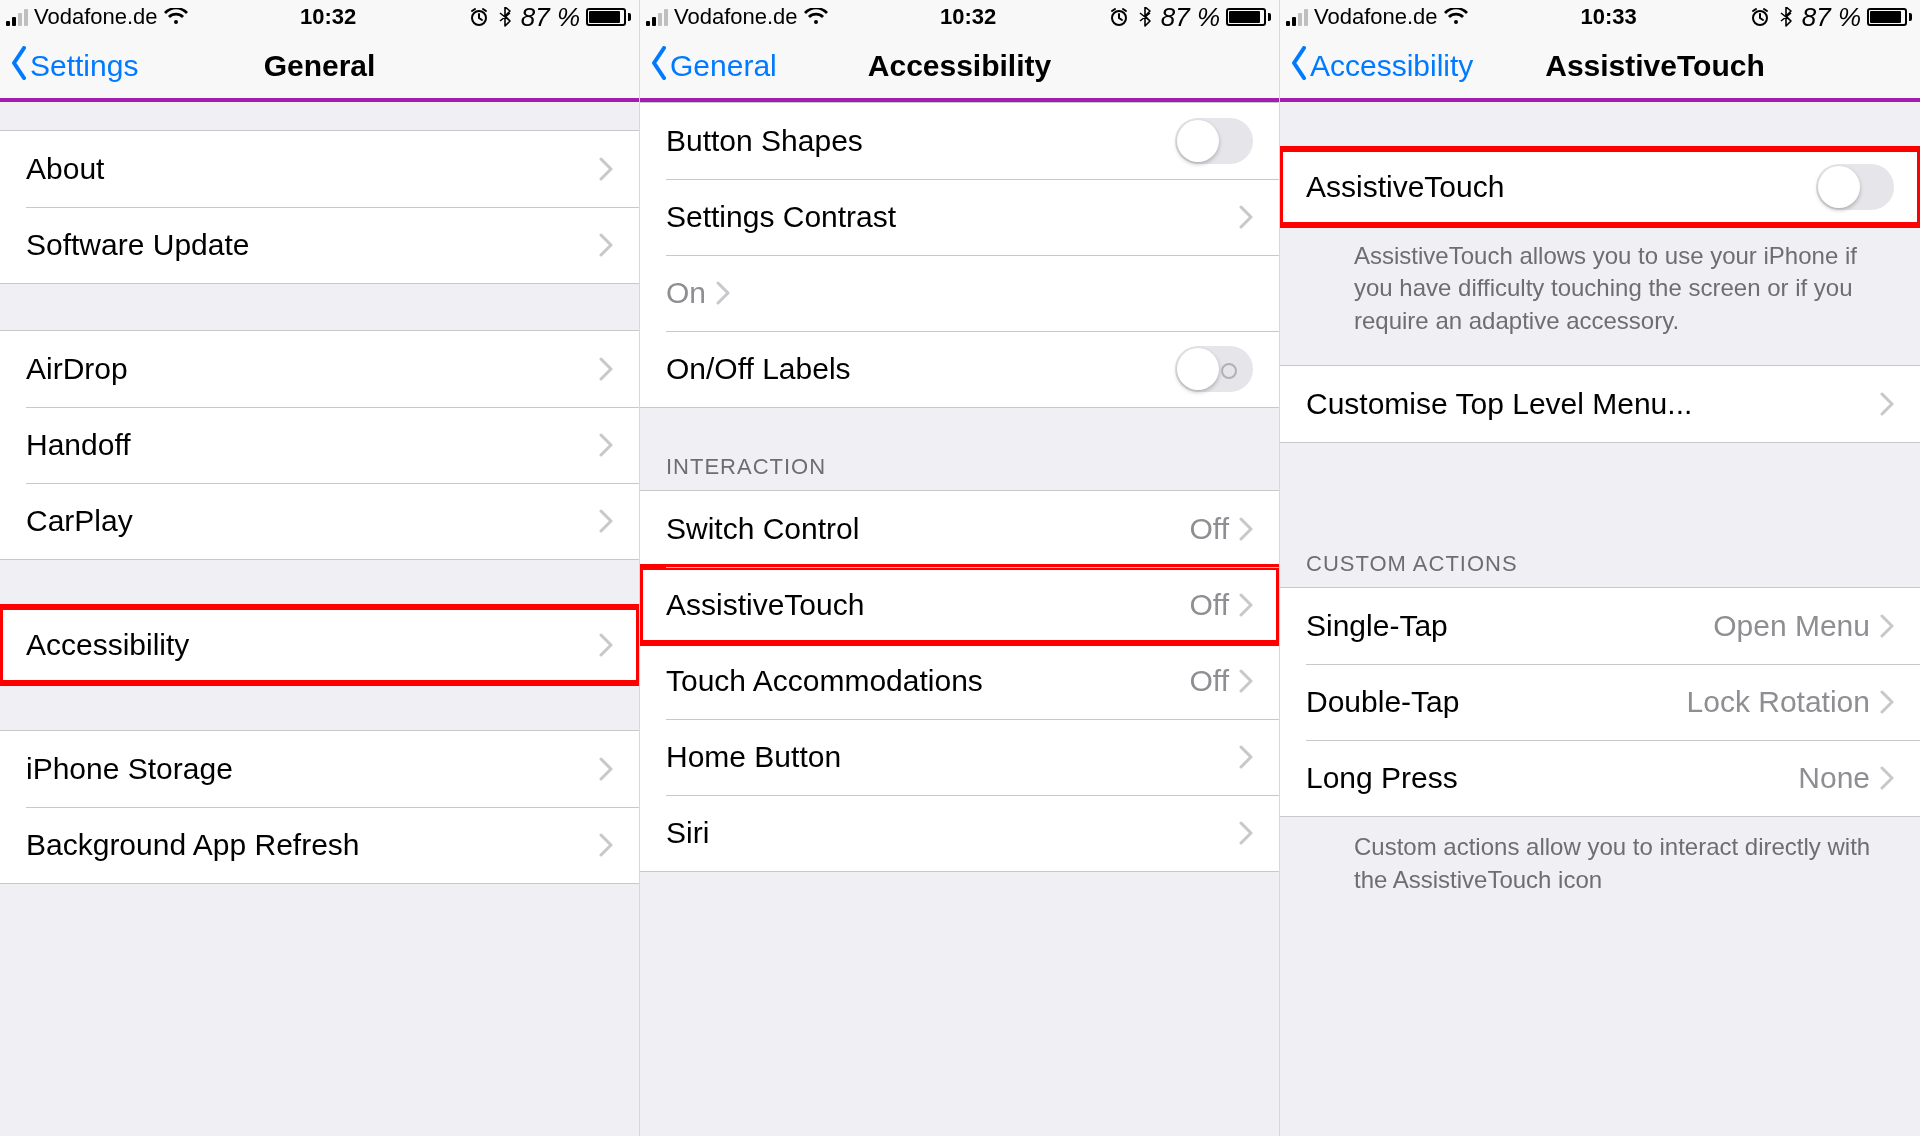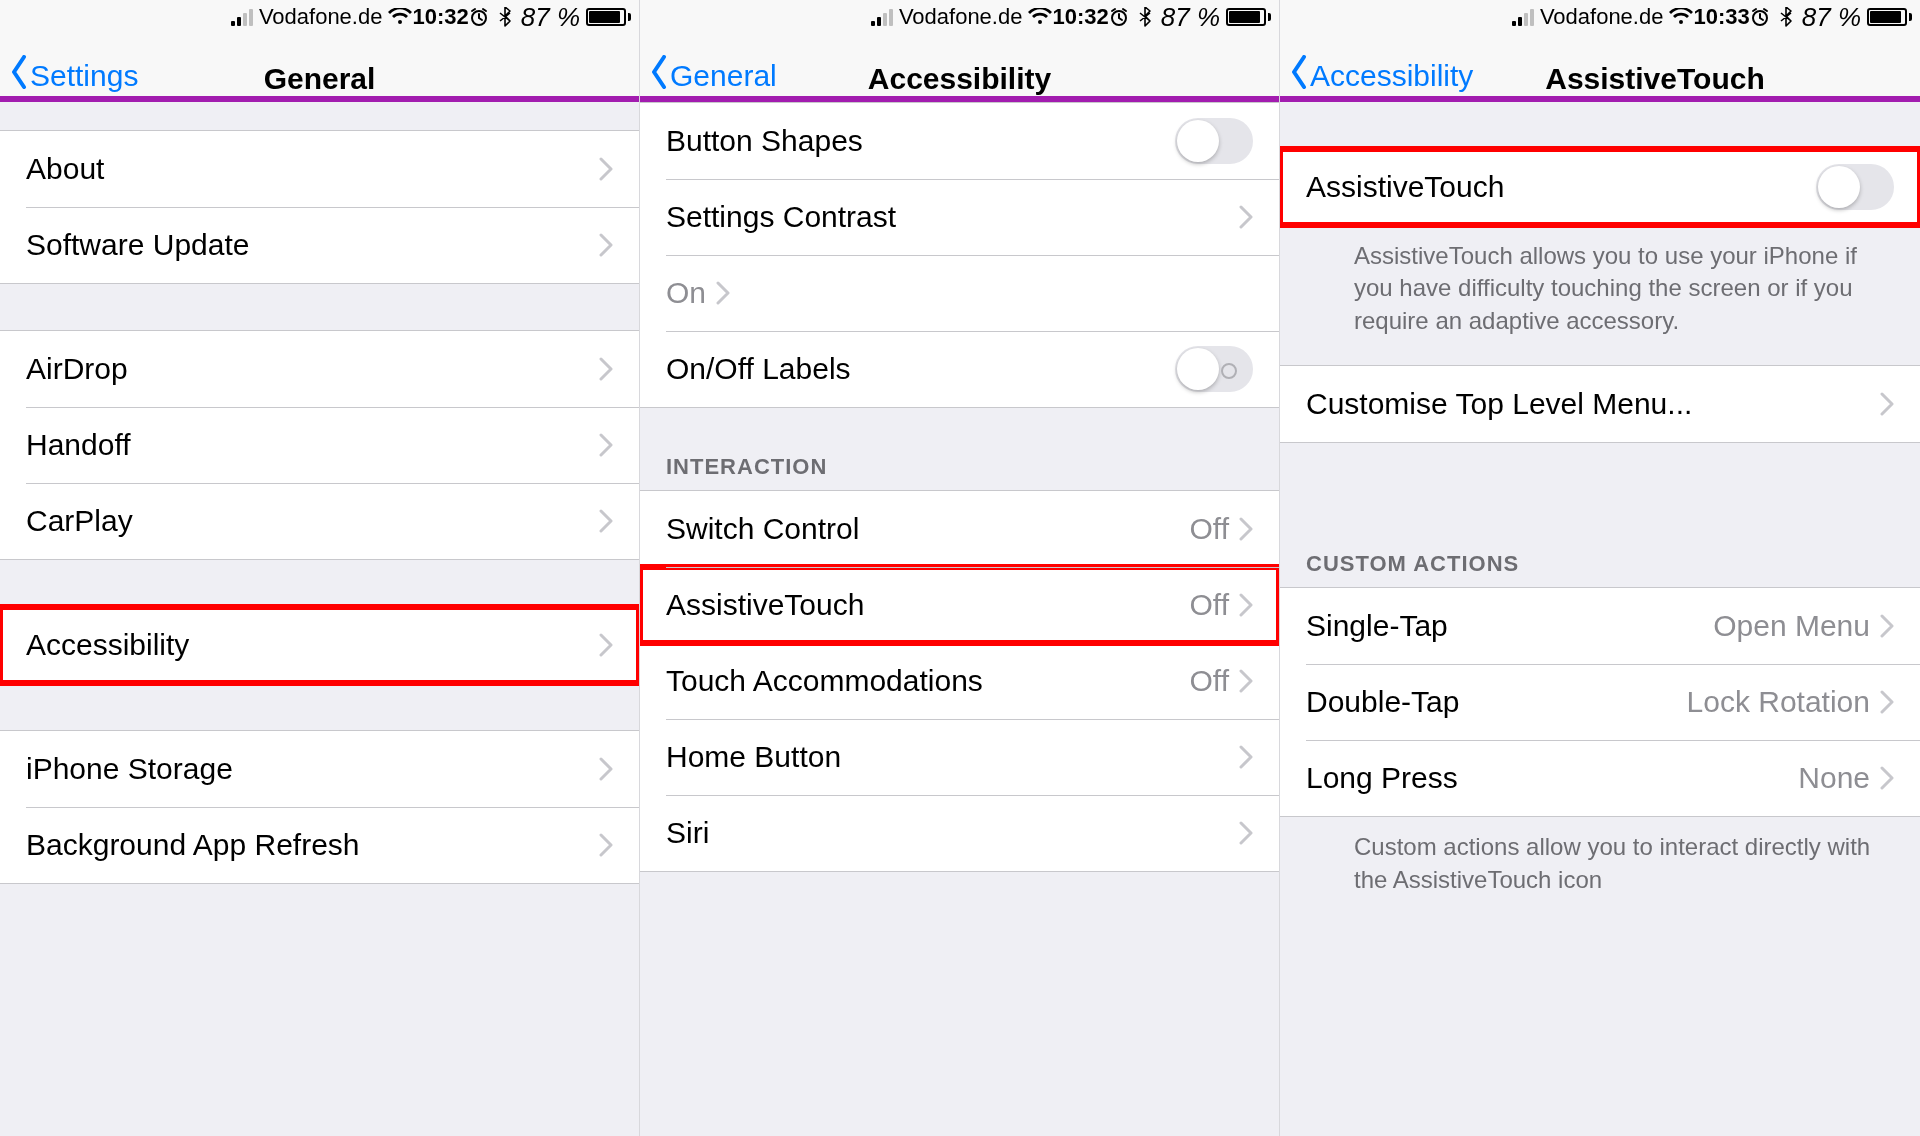--- a/index.html
+++ b/index.html
@@ -2,39 +2,39 @@
 <html><head>
 <meta charset="utf-8">
 <style>
   * { box-sizing: border-box; margin: 0; padding: 0; }
   html, body { width: 1920px; height: 1136px; font-family: -apple-system, "Helvetica Neue", Helvetica, Arial, sans-serif; background:#efeff4; }
   .screens { display:flex; width:1920px; height:1136px; }
   .screen { width:640px; height:1136px; display:flex; flex-direction:column; background:#efeff4; overflow:hidden; border-right:1px solid #d8d8dc; }
   .screen:last-child { border-right:none; }
 
   
-  .status-bar { height:34px; width:100%; display:flex; align-items:center; justify-content:flex-end; padding:0 8px 0 6px; font-size:22px; font-weight:500; color:#000; background:#f8f8f8; }
+  .status-bar { height:34px; width:100%; display:flex; align-items:center; justify-content:space-between; padding:0 8px 0 6px; font-size:22px; font-weight:500; color:#000; background:#f8f8f8; }
   .status-left { display:flex; align-items:center; gap:6px; }
   .status-center { font-weight:600; }
   .status-right { display:flex; align-items:center; gap:6px; }
 
   .signal-bars { display:flex; align-items:flex-end; gap:2px; height:18px; }
   .signal-bars span { width:4px; background:#bfbfbf; border-radius:1px; }
   .signal-bars span.on { background:#000; }
   .sb1{height:5px}.sb2{height:9px}.sb3{height:13px}.sb4{height:17px}
 
   .wifi-icon svg { width:24px; height:18px; display:block; }
   .alarm-icon svg, .bt-icon svg { width:20px; height:20px; display:block; }
   .battery { display:flex; align-items:center; gap:2px; }
   .battery-body { width:40px; height:18px; border:2px solid #000; border-radius:3px; position:relative; }
   .battery-fill { position:absolute; left:1px; top:1px; bottom:1px; background:#000; border-radius:1px; }
   .battery-cap { width:3px; height:8px; background:#000; border-radius:0 2px 2px 0; }
 
   
-  .nav-bar { height:68px; width:100%; background:#f8f8f8; border-bottom:6px solid #a21caf; display:flex; align-items:flex-end; position:relative; padding:0 10px; }
+  .nav-bar { height:68px; width:100%; background:#f8f8f8; border-bottom:4px solid #a21caf; display:flex; align-items:center; position:relative; padding:0 10px; }
   .nav-back { display:flex; align-items:center; color:#007aff; font-size:30px; }
   .nav-back .chev { width:20px; height:34px; }
   .nav-title { position:absolute; left:0; right:0; text-align:center; font-size:30px; font-weight:600; color:#000; pointer-events:none; }
   .nav-title.shift-right { padding-left:110px; }
 
   
   .content { flex:1; overflow:hidden; }
   .spacer { height:46px; }
   .spacer-sm { height:28px; }
   .spacer-lg { height:62px; }
@@ -44,21 +44,21 @@
   .row + .row::before { content:""; position:absolute; left:26px; right:0; top:0; height:1px; background:#c8c8cc; }
   .row-label { font-size:30px; color:#000; flex:1; white-space:nowrap; overflow:hidden; text-overflow:ellipsis; }
   .row-value { font-size:30px; color:#8e8e93; margin-right:10px; }
   .chevron-right { width:14px; height:24px; flex:none; }
   .chevron-right svg { display:block; }
 
   .toggle { width:78px; height:46px; border-radius:23px; background:#e5e5ea; border:2px solid #e5e5ea; position:relative; flex:none; }
   .toggle .knob { position:absolute; left:0; top:0; width:42px; height:42px; border-radius:50%; background:#fff; box-shadow:0 2px 4px rgba(0,0,0,.25); }
   .toggle.labeled .knob::after { content:""; position:absolute; right:-18px; top:50%; width:12px; height:12px; margin-top:-6px; border:2px solid #b0b0b5; border-radius:50%; }
 
-  .group-header { padding:0 26px 10px; font-size:22px; color:#6d6d72; letter-spacing:1px;font-weight:bold; }
+  .group-header { padding:0 26px 10px; font-size:22px; color:#6d6d72; letter-spacing:1px; }
   .group-footer { padding:14px 26px 0; font-size:24px; color:#6d6d72; line-height:1.35;margin-left:48px; }
 
   .highlight { outline:6px solid #ff0000; outline-offset:-3px; position:relative; z-index:1; }
 
   .carrier { font-size:22px; font-weight:400; }
   .pct { font-size:26px;font-style:italic; }
 </style>
 </head>
 <body>
 

